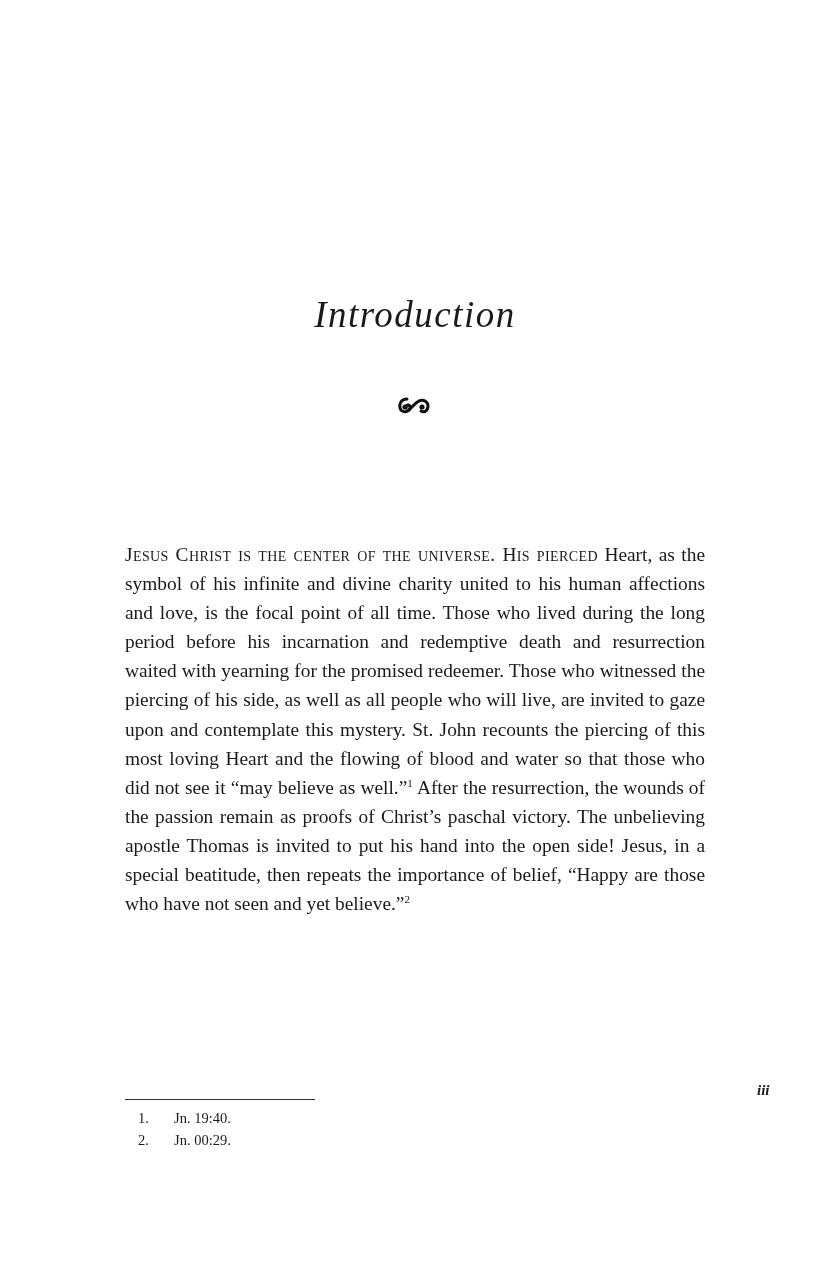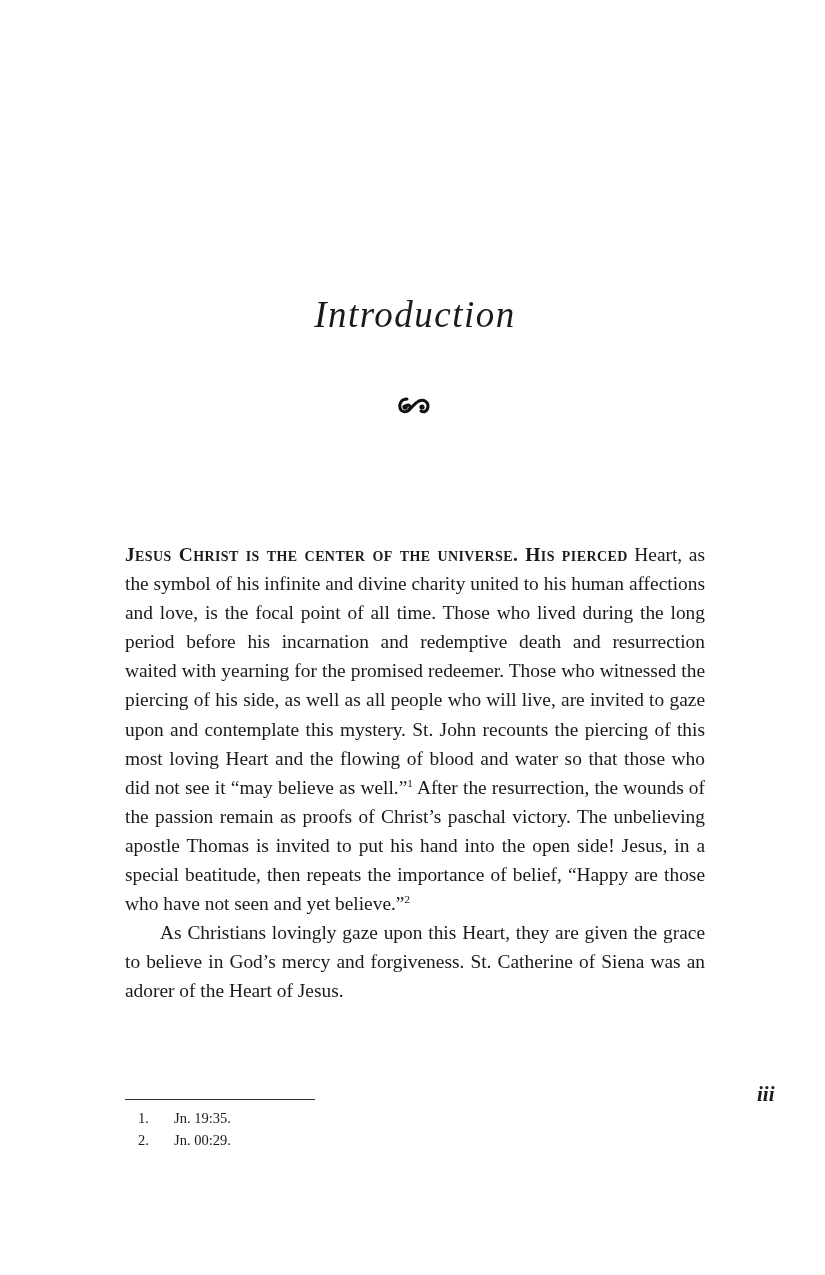--- a/index.html
+++ b/index.html
@@ -45,21 +45,20 @@
     }
     .body-text p {
       margin: 0;
     }
     .body-text p.indent {
       text-indent: 35px;
     }
     .smallcaps {
       font-variant: small-caps;
       letter-spacing: 0.4px;
-      font-weight: bold;
     }
     sup {
       font-size: 11px;
       line-height: 0;
       vertical-align: 7px;
     }
     .footnote-rule {
       position: absolute;
       top: 1099px;
       left: 125px;
@@ -78,47 +77,46 @@
       display: flex;
     }
     .fn-num {
       width: 36px;
     }
     .page-number {
       position: absolute;
       top: 1082px;
       left: 757px;
       font-style: italic;
-      font-size: 21px;
+      font-size: 15px;
       font-weight: bold;
     }
   </style>
 </head>
 <body>
 
 <h1 class="chapter-title">Introduction</h1>
 
 <svg class="ornament" viewBox="0 0 34 24">
   <path d="M10 5 C4 5 2 10 3 14 C4 18 9 19 12 16 C14 14 13 11 11 11 C9 11 8 13 9 14" fill="none" stroke="#111" stroke-width="3" stroke-linecap="round"></path>
   <path d="M12 16 C16 12 18 9 22 7 C27 5 31 8 31 12 C31 17 27 19 24 17" fill="none" stroke="#111" stroke-width="3" stroke-linecap="round"></path>
   <circle cx="8" cy="13" r="2.6" fill="#111"></circle>
   <circle cx="25" cy="13" r="2.6" fill="#111"></circle>
 </svg>
 
 <div class="body-text">
   <p><span class="smallcaps">Jesus Christ is the center of the universe. His pierced</span><span> Heart, as the symbol of his infinite and divine charity united to his human affections and love, is the focal point of all time. Those who lived during the long period before his incarnation and redemptive death and resurrection waited with yearning for the promised redeemer. Those who witnessed the piercing of his side, as well as all people who will live, are invited to gaze upon and contemplate this mystery. St. John recounts the piercing of this most loving Heart and the flowing of blood and water so that those who did not see it “may believe as well.”</span><sup>1</sup><span> After the resurrection, the wounds of the passion remain as proofs of Christ’s paschal victory. The unbelieving apostle Thomas is invited to put his hand into the open side! Jesus, in a special beatitude, then repeats the importance of belief, “Happy are those who have not seen and yet believe.”</span><sup>2</sup></p>
-  <p class="indent">As Christians lovingly gaze upon this Heart, they are given the grace to believe in God’s mercy and forgiveness. St. Catherine of Siena was an adorer of the Heart of Jesus.</p>
 </div>
 
 <div class="footnote-rule"></div>
 
 <div class="footnotes">
   <div class="footnote">
     <span class="fn-num">1.</span>
-    <span>Jn. 19:35.</span>
+    <span>Jn. 19:40.</span>
   </div>
   <div class="footnote">
     <span class="fn-num">2.</span>
     <span>Jn. 00:29.</span>
   </div>
 </div>
 
 <div class="page-number">iii</div>
 
 </body></html>

